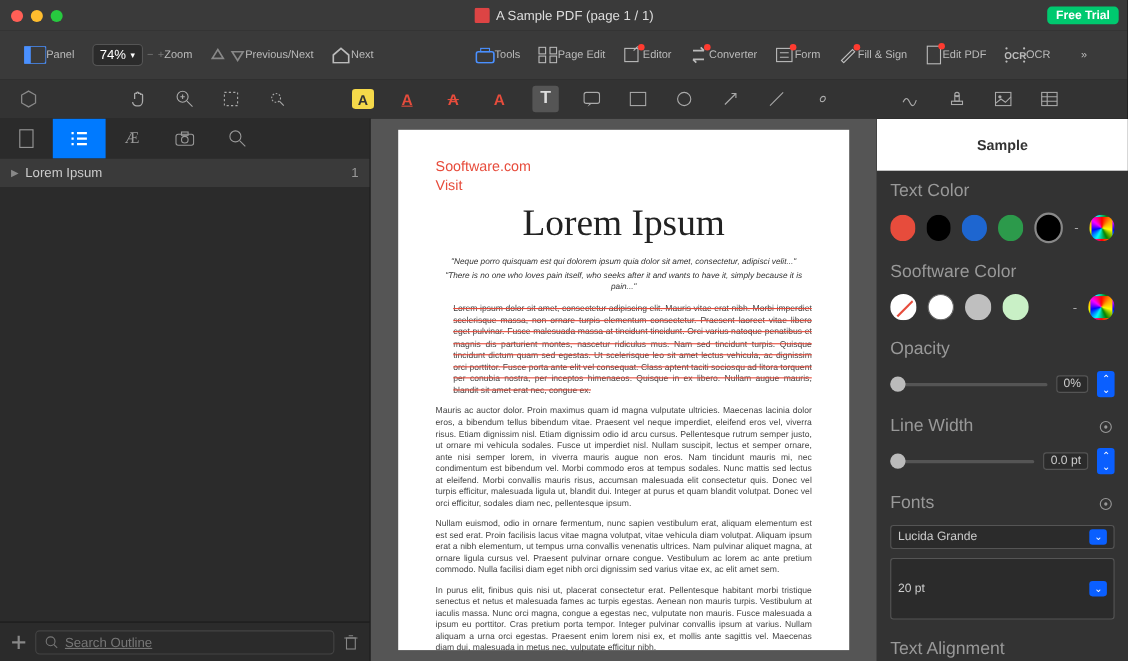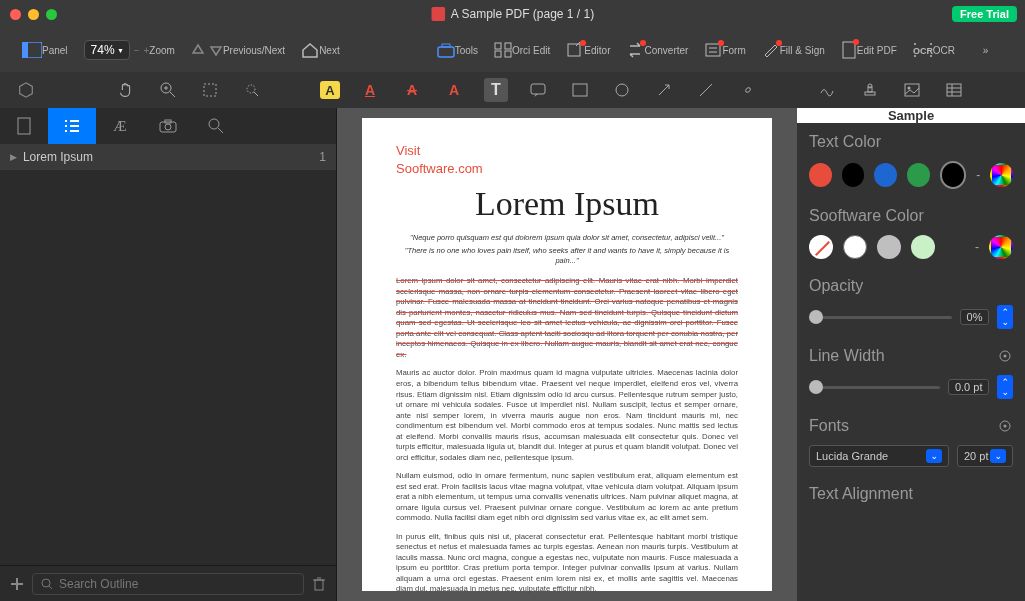--- a/index.html
+++ b/index.html
@@ -34,48 +34,48 @@
 .main-body { display: flex; height: calc(601px - 28px - 44px - 36px); }
 
 .sidebar-left { width: 337px; background: #2b2b2b; display: flex; flex-direction: column; border-right: 1px solid #1a1a1a; }
 .sidebar-tabs { height: 36px; display: flex; align-items: center; background: #2b2b2b; }
 .sb-tab { width: 48px; height: 36px; display: flex; align-items: center; justify-content: center; color: #999; }
 .sb-tab.active { background: #007aff; color: #fff; }
 .outline-list { flex: 1; overflow: auto; }
 .outline-item { display: flex; align-items: center; padding: 6px 10px; font-size: 12px; background: #3a3a3a; gap: 6px; }
 .outline-page { color: #999; margin-left: auto; }
 .sidebar-footer { height: 36px; border-top: 1px solid #1a1a1a; display: flex; align-items: center; padding: 0 10px; gap: 8px; }
-.search-outline { flex: 1; background: #2b2b2b; border: 1px solid #444; border-radius: 4px; padding: 3px 8px; display: flex; align-items: center; gap: 6px; color: #777; font-size: 12px; }
+.search-outline { flex: 1; background: #2b2b2b; border: 1px solid #444; border-radius: 4px; padding: 3px 8px; display: flex; align-items: center; gap: 6px; color: #777; font-size: 12px; text-decoration: underline; }
 .add-btn, .trash-btn { color: #888; }
 
 .doc-area { flex: 1; background: #555; display: flex; justify-content: center; overflow: auto; padding: 10px 0; }
 .page { width: 410px; background: #fff; color: #333; padding: 24px 34px; font-size: 8px; line-height: 1.35; position: relative; }
 .watermark { color: #e74c3c; font-size: 13px; font-weight: 500; }
 .doc-title { font-family: Georgia, serif; font-size: 34px; text-align: center; color: #222; margin: 4px 0 6px; }
 .doc-sub { font-style: italic; text-align: center; font-size: 7.5px; margin-bottom: 3px; }
 .para { text-align: justify; margin-bottom: 8px; font-size: 7.8px; color: #444; }
-.para.struck { text-decoration: line-through; text-decoration-color: #e74c3c; }
+.para.struck { text-decoration: line-through; text-decoration-color: #e74c3c; margin-left: 16px; }
 
 .sidebar-right { width: 228px; background: #333; display: flex; flex-direction: column; overflow: auto; font-size: 12px; }
 .rsb-title { text-align: center; padding: 10px; font-size: 12px; color: #ccc; }
-.sample-box { background: #fff; color: #333; text-align: center; font-size: 13px; font-weight: 600; }
+.sample-box { background: #fff; color: #333; padding: 16px; text-align: center; font-size: 13px; font-weight: 600; }
 .rsb-section { padding: 10px 12px 6px; color: #999; font-size: 16px; display: flex; align-items: center; justify-content: space-between; }
 .color-row { display: flex; gap: 10px; padding: 4px 12px 8px; align-items: center; }
 .swatch { width: 24px; height: 24px; border-radius: 50%; border: 2px solid transparent; }
 .swatch.sel { border-color: #888; width: 28px; height: 28px; }
 .rainbow { background: conic-gradient(red,orange,yellow,green,cyan,blue,magenta,red); }
 .slash-swatch { background: #fff; position: relative; overflow: hidden; }
 .slash-swatch::after { content:""; position:absolute; width:2px; height:34px; background:#e74c3c; left:50%; top:-5px; transform: rotate(45deg); }
 .dash-before { color: #aaa; margin-left: auto; }
 .slider-row { display: flex; align-items: center; gap: 8px; padding: 4px 12px 8px; }
 .slider-track { flex:1; height:3px; background:#555; border-radius:2px; position: relative; }
 .slider-thumb { width:14px; height:14px; background:#bbb; border-radius:50%; position:absolute; top:-6px; left:0; }
 .val-box { background:#2b2b2b; border:1px solid #555; padding:1px 6px; font-size:11px; border-radius:3px; display:flex; align-items:center; gap:4px; }
 .blue-chevron { background:#0a5fff; color:#fff; padding:2px 4px; border-radius:3px; font-size:9px; }
-.font-row { display:flex; gap:8px; padding:4px 12px 8px; }
+.font-row { display:flex; gap:8px; padding:4px 12px 8px;flex-direction:column; }
 .font-select { flex:1; background:#2b2b2b; border:1px solid #555; padding:3px 6px; font-size:11px; border-radius:3px; display:flex; align-items:center; justify-content:space-between; }
 .reset-ico { width:16px; height:16px; color:#999; }
 
 svg { display: block; }
 </style>
 </head>
 <body>
 
 <div class="titlebar">
   <div class="traffic-lights">
@@ -146,21 +146,21 @@
   </div>
   <div class="tool-group">
     <div class="tool-icon-row">
         <svg width="18" height="16">
           <rect x="1" y="1" width="6" height="6" fill="none" stroke="#bbb"></rect>
           <rect x="11" y="1" width="6" height="6" fill="none" stroke="#bbb"></rect>
           <rect x="1" y="9" width="6" height="6" fill="none" stroke="#bbb"></rect>
           <rect x="11" y="9" width="6" height="6" fill="none" stroke="#bbb"></rect>
         </svg>
       </div>
-    <span>Orci Edit</span>
+    <span>Page Edit</span>
   </div>
   <div class="tool-group">
     <div class="tool-icon-row">
         <div class="icon-wrap">
           <svg width="18" height="16">
             <rect x="2" y="2" width="12" height="12" fill="none" stroke="#bbb"></rect>
             <path d="M10 4 L16 -2" stroke="#bbb"></path>
           </svg>
           <div class="red-dot"></div>
         </div>
@@ -400,22 +400,22 @@
             <rect x="3" y="4" width="8" height="10" fill="none" stroke="#888"></rect>
             <line x1="1" y1="4" x2="13" y2="4" stroke="#888"></line>
             <line x1="5" y1="2" x2="9" y2="2" stroke="#888"></line>
           </svg>
         </div>
     </div>
   </div>
 
   <div class="doc-area">
     <div class="page">
+      <div class="watermark">Sooftware.com</div>
       <div class="watermark">Visit</div>
-      <div class="watermark">Sooftware.com</div>
       <div class="doc-title">Lorem Ipsum</div>
       <div class="doc-sub">"Neque porro quisquam est qui dolorem ipsum quia dolor sit amet, consectetur, adipisci velit..."</div>
       <div class="doc-sub" style="margin-bottom:10px">"There is no one who loves pain itself, who seeks after it and wants to have it, simply because it is pain..."</div>
       <p class="para struck">Lorem ipsum dolor sit amet, consectetur adipiscing elit. Mauris vitae erat nibh. Morbi imperdiet scelerisque massa, non ornare turpis elementum consectetur. Praesent laoreet vitae libero eget pulvinar. Fusce malesuada massa at tincidunt tincidunt. Orci varius natoque penatibus et magnis dis parturient montes, nascetur ridiculus mus. Nam sed tincidunt turpis. Quisque tincidunt dictum quam sed egestas. Ut scelerisque leo sit amet lectus vehicula, ac dignissim orci porttitor. Fusce porta ante elit vel consequat. Class aptent taciti sociosqu ad litora torquent per conubia nostra, per inceptos himenaeos. Quisque in ex libero. Nullam augue mauris, blandit sit amet erat nec, congue ex.</p>
       <p class="para">Mauris ac auctor dolor. Proin maximus quam id magna vulputate ultricies. Maecenas lacinia dolor eros, a bibendum tellus bibendum vitae. Praesent vel neque imperdiet, eleifend eros vel, viverra risus. Etiam dignissim nisl. Etiam dignissim odio id arcu cursus. Pellentesque rutrum semper justo, ut ornare mi vehicula sodales. Fusce ut imperdiet nisl. Nullam suscipit, lectus et semper ornare, ante nisi semper lorem, in viverra mauris augue non eros. Nam tincidunt mauris mi, nec condimentum est bibendum vel. Morbi commodo eros at tempus sodales. Nunc mattis sed lectus at eleifend. Morbi convallis mauris risus, accumsan malesuada elit consectetur quis. Donec vel turpis efficitur, malesuada ligula ut, blandit dui. Integer at purus et quam blandit volutpat. Donec vel orci efficitur, sodales diam nec, pellentesque ipsum.</p>
       <p class="para">Nullam euismod, odio in ornare fermentum, nunc sapien vestibulum erat, aliquam elementum est est sed erat. Proin facilisis lacus vitae magna volutpat, vitae vehicula diam volutpat. Aliquam ipsum erat a nibh elementum, ut tempus urna convallis venenatis ultrices. Nam pulvinar aliquet magna, at ornare ligula cursus vel. Praesent pulvinar ornare congue. Vestibulum ac lorem ac ante pretium commodo. Nulla facilisi diam eget nibh orci dignissim sed varius vitae ex, ac elit amet sem.</p>
       <p class="para">In purus elit, finibus quis nisi ut, placerat consectetur erat. Pellentesque habitant morbi tristique senectus et netus et malesuada fames ac turpis egestas. Aenean non mauris turpis. Vestibulum at iaculis massa. Nunc orci magna, congue a egestas nec, vulputate non mauris. Fusce malesuada a ipsum eu porttitor. Cras pretium porta tempor. Integer pulvinar convallis ipsum at varius. Nullam aliquam a urna orci egestas. Praesent enim lorem nisi ex, et mollis ante sagittis vel. Maecenas diam dui, malesuada in metus nec, vulputate efficitur nibh.</p>
 
     </div>
   </div>

